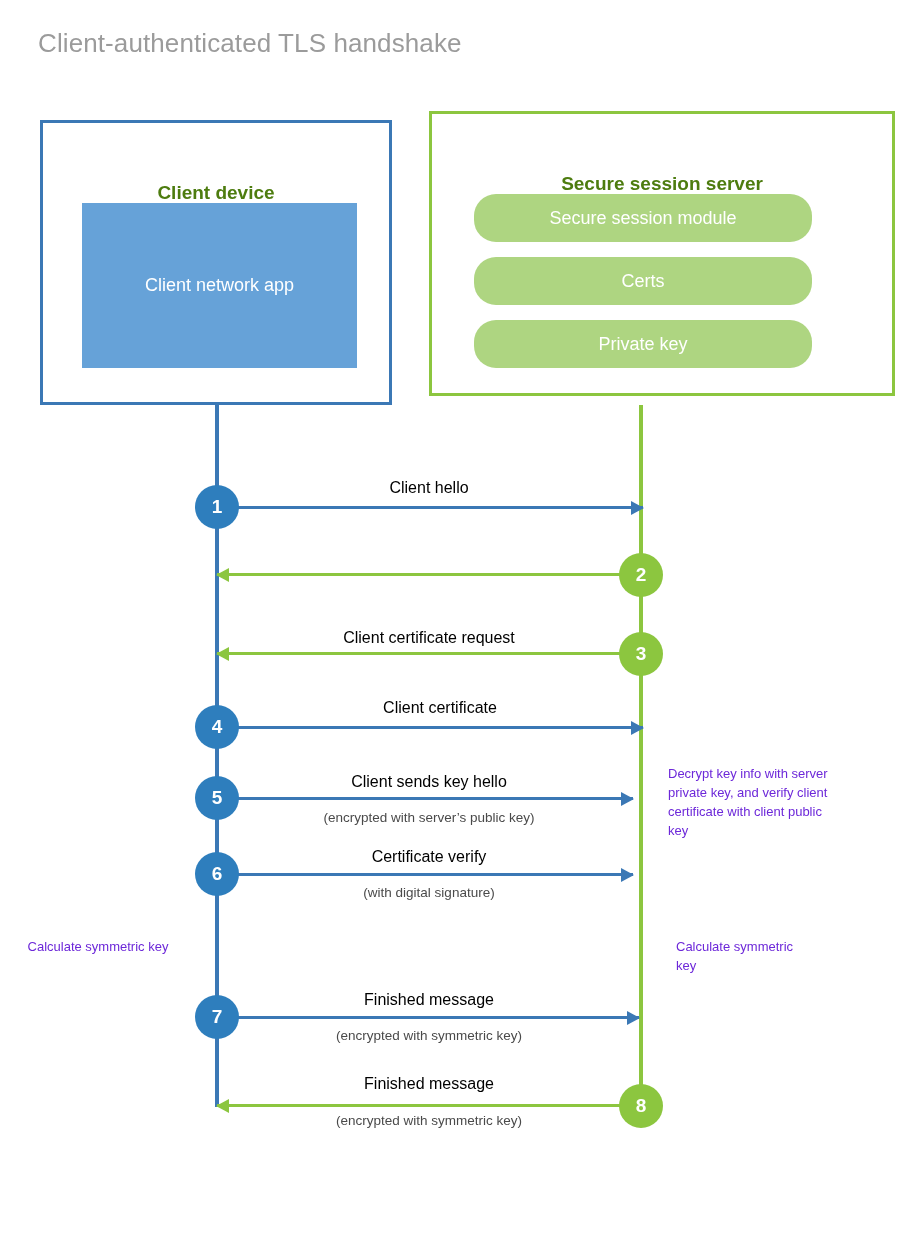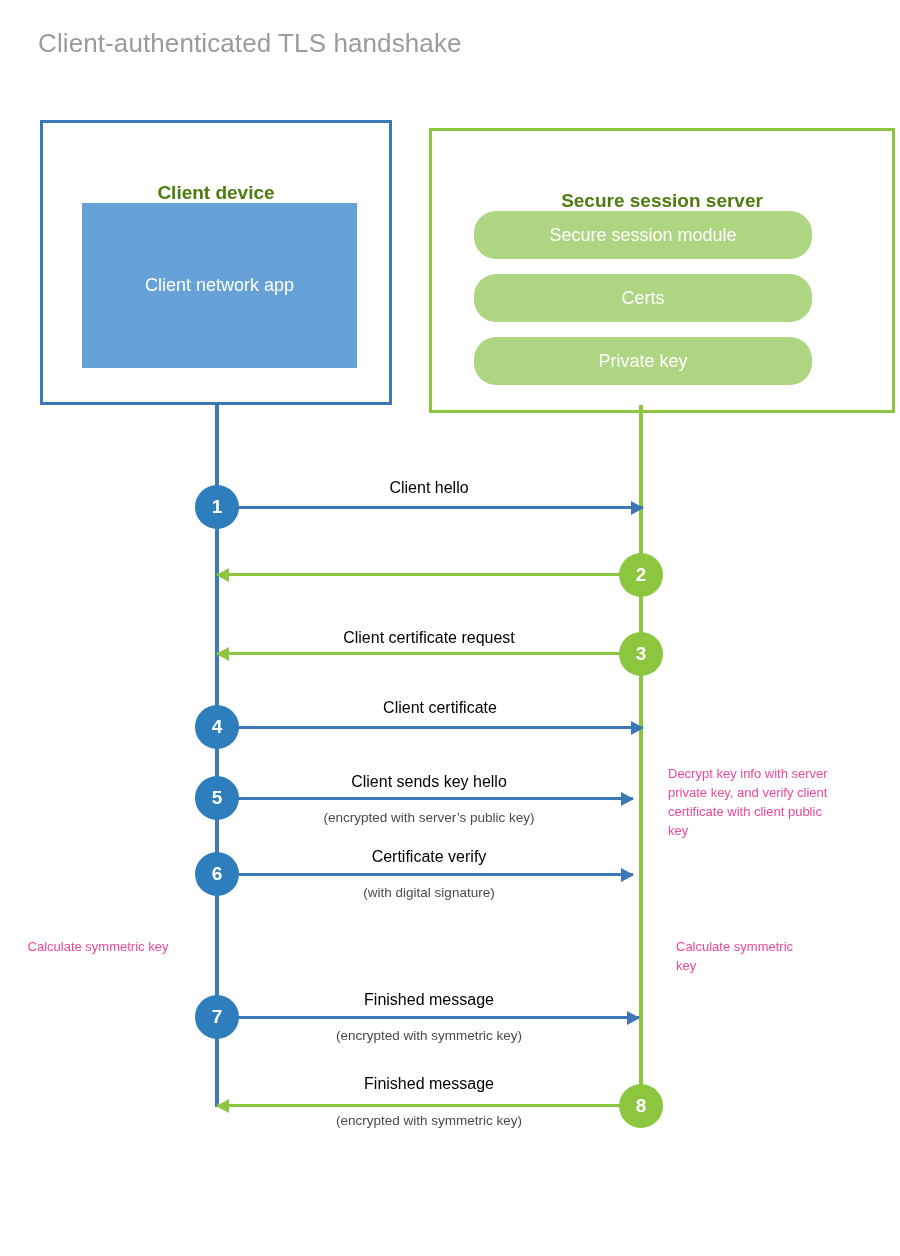--- a/index.html
+++ b/index.html
@@ -13,21 +13,21 @@
   
   .title{
     position:absolute;left:38px;top:28px;
     font-size:26px;font-weight:400;color:#9b9b9b;letter-spacing:.1px;
     white-space:nowrap;
   }
 
   
   .pbox{position:absolute;background:#ffffff;box-sizing:border-box;}
   .pbox.client{left:40px;top:120px;width:352px;height:285px;border:3px solid #3b78b5;}
-  .pbox.server{left:429px;top:128px;width:466px;height:285px;border:3px solid #8cc63f;padding-left:36px;}
+  .pbox.server{left:429px;top:111px;width:466px;height:285px;border:3px solid #8cc63f;padding-left:36px;}
   .pbox-title{
     position:absolute;left:0;right:0;top:27px;text-align:center;
     font-size:19px;font-weight:bold;color:#4d7c0f;margin-top:32px;
   }
   .inner-block{
     position:absolute;display:flex;align-items:center;justify-content:center;
     color:#ffffff;font-size:18px;font-weight:400;text-align:center;line-height:1.25;
   }
   .client-app{
     left:39px;top:80px;width:275px;height:165px;background:#66a2d8;
@@ -64,21 +64,21 @@
   .msg-label{
     position:absolute;text-align:center;font-size:16px;color:#000000;
     white-space:nowrap;
   }
   .msg-sub{
     position:absolute;text-align:center;font-size:13.5px;color:#4a4a4a;
     white-space:nowrap;
   }
 
   
-  .note{position:absolute;font-size:13px;line-height:1.45;color:#ec4899;}
+  .note{position:absolute;font-size:13px;line-height:1.45;color:#6d28d9;}
   .note.right{left:668px;text-align:left;}
   .note.left{left:0px;width:196px;text-align:center;}
   .note.right-c{left:676px;text-align:left;}
 </style>
 </head>
 <body>
 
 <div id="stage">
 
   <div class="title">Client-authenticated TLS handshake</div>

